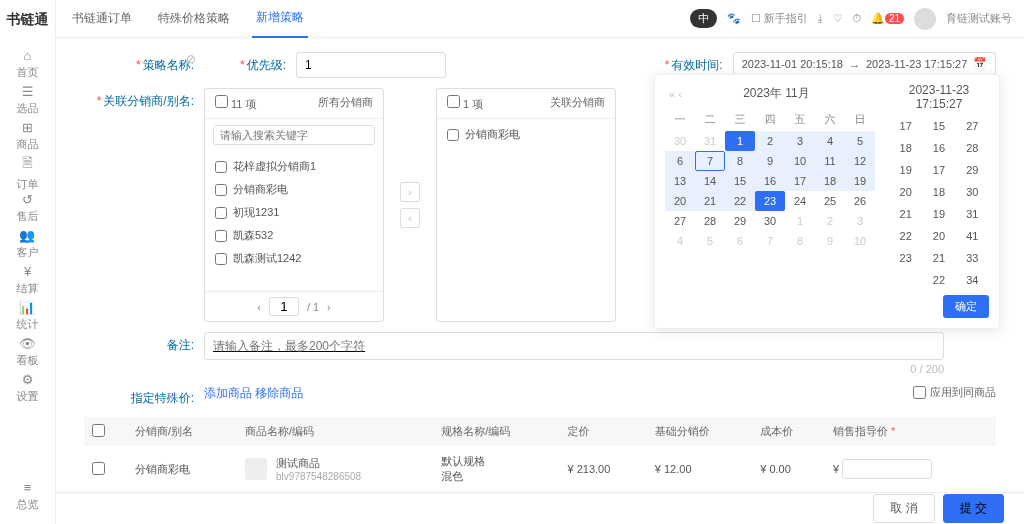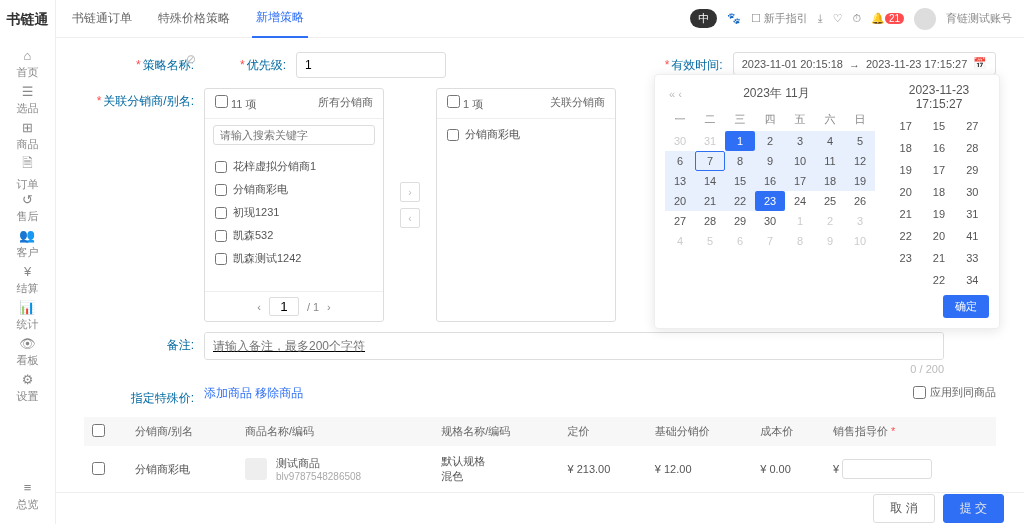--- a/index.html
+++ b/index.html
@@ -66,21 +66,21 @@
 
 .table { width: 100%; border-collapse: collapse; font-size: 11px; margin-top: 6px; }
 .table th { background: #f7f7f7; text-align: left; padding: 7px 8px; color: #666; font-weight: normal; }
 .table td { padding: 8px; border-bottom: 1px solid #f0f0f0; color: #555; vertical-align: middle; }
 .sku-img { width: 22px; height: 22px; background: #eee; border-radius: 3px; display: inline-block; vertical-align: middle; margin-right: 6px; }
 .price-input { width: 90px; border: 1px solid #ddd; border-radius: 3px; padding: 3px 6px; font-size: 11px; }
 
 .footer { position: absolute; left: 56px; right: 0; bottom: 0; height: 32px; background: #fff; border-top: 1px solid #eee; display: flex; align-items: center; justify-content: flex-end; padding: 0 20px; gap: 8px; }
 .btn { padding: 5px 16px; border-radius: 3px; font-size: 12px; cursor: pointer; }
 .btn-default { background: #fff; border: 1px solid #ddd; color: #555; }
-.btn-primary { background: #2e6ff6; border: 1px solid #2e6ff6; color: #e5e5e5; }
+.btn-primary { background: #2e6ff6; border: 1px solid #2e6ff6; color: #000000; }
 
 .cal2 { width: 100px; }
 .cal2-head { font-size: 12px; text-align: center; color: #555; padding-bottom: 6px; }
 .cal2-grid { display: grid; grid-template-columns: repeat(3, 1fr); text-align: center; font-size: 11px; gap: 4px 0; }
 .cal2-grid .d { padding: 3px 0; color: #555; }
 .cal2-grid .d.dim { color: #ccc; }
 </style>
 </head>
 <body>
 

